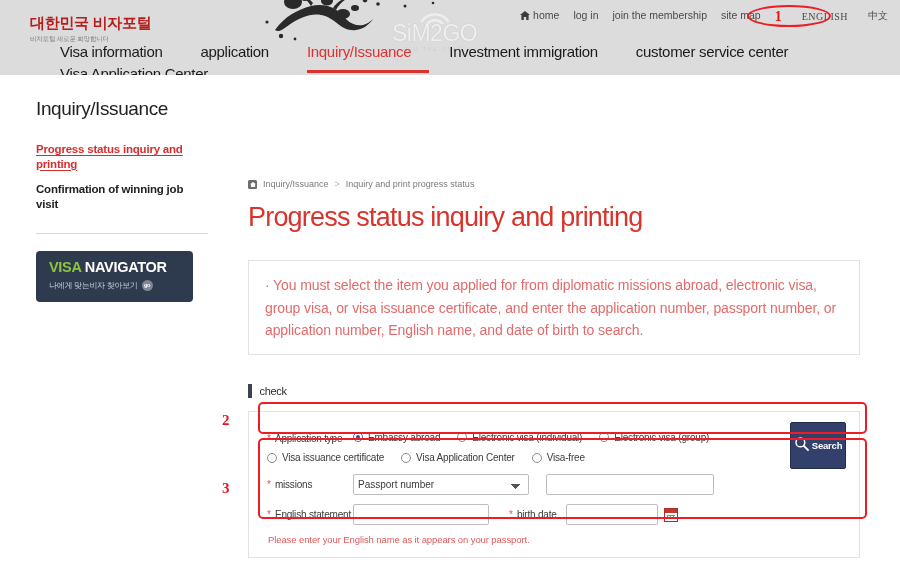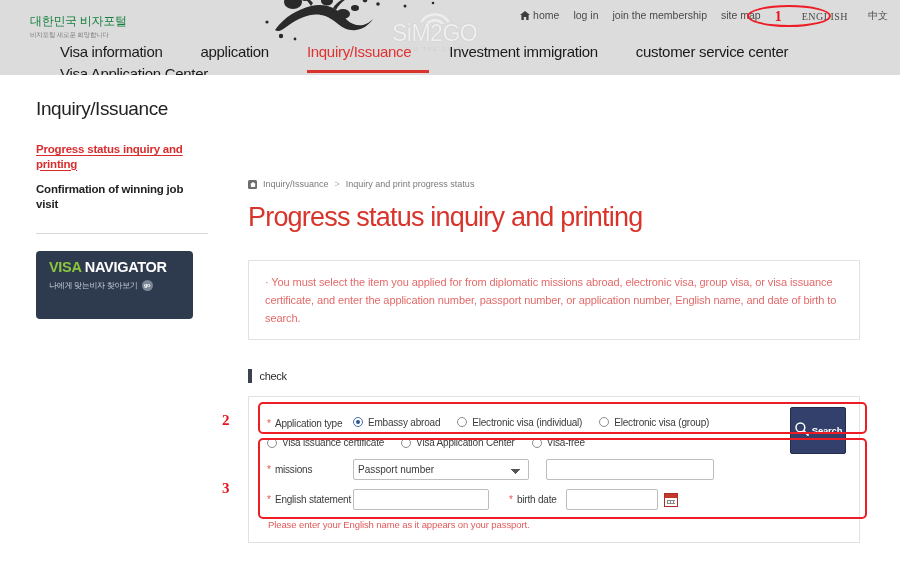--- a/index.html
+++ b/index.html
@@ -17,21 +17,21 @@
   .header {
     position:relative;
     height:75px;
     background:#dcdcdc;
     overflow:hidden;
   }
   .header-inner { position:relative; width:900px; height:75px; }
 
   .logo-block { position:absolute; left:30px; top:15px; }
   .logo-main {
-    font-size:12px; font-weight:normal; color:#15803d; letter-spacing:-0.3px;
+    font-size:15px; font-weight:bold; color:#b91c1c; letter-spacing:-0.3px;
     line-height:1.1;
   }
   .logo-sub {
     font-size:6.5px; color:#6b6b6b; margin-top:3px; letter-spacing:-0.2px;
     opacity:.85;
   }
 
   
   .ink-art { position:absolute; left:215px; top:-8px; width:230px; height:60px; opacity:.92; }
   .ink-art svg { display:block; }
@@ -89,21 +89,21 @@
   }
   .side-link {
     font-size:11.5px; line-height:1.28; font-weight:bold; margin-bottom:11px;
     letter-spacing:-0.2px; cursor:pointer;
   }
   .side-link.active { color:#d92d2d; text-decoration:underline; text-underline-offset:2px; }
   .side-link.plain { color:#222; }
   .side-divider { border-top:1px solid #d8d8d8; margin:21px 0 17px 0; }
 
   .navigator {
-    width:157px; height:68px; background:#2e3a4d; border-radius:4px;
+    width:157px; height:51px; background:#2e3a4d; border-radius:4px;
     padding:9px 0 0 13px; cursor:pointer;
   }
   .nav-logo { font-size:14.5px; font-weight:bold; letter-spacing:-0.3px; line-height:1; }
   .nav-logo .v { color:#8cc63e; }
   .nav-logo .n { color:#ffffff; }
   .nav-kr { font-size:8px; color:#c9d2de; margin-top:6px; letter-spacing:-0.3px; }
   .go-badge {
     display:inline-block; width:11px; height:11px; border-radius:50%;
     background:#7d8796; color:#fff; font-size:5.5px; font-weight:bold;
     text-align:center; line-height:11px; margin-left:4px; vertical-align:1px;
@@ -126,21 +126,21 @@
     font-size:27px; color:#d9342b; letter-spacing:-0.8px; margin-top:13px;
     font-weight:normal;
   }
 
   .notice-box {
     margin-top:27px; width:612px; min-height:58px;
     border:1px solid #e2e2e2; background:#fff;
     padding:13px 16px 12px 16px;
   }
   .notice-text {
-    font-size:11px; line-height:1.62; color:#e36a6a; letter-spacing:-0.1px;
+    font-size:14px; line-height:1.62; color:#e36a6a; letter-spacing:-0.1px;
   }
   .notice-text .bullet { color:#e36a6a; }
 
   .sect-head {
     display:flex; align-items:center; gap:8px; margin-top:29px;
   }
   .sect-bar { width:3.5px; height:14px; background:#3d4250; }
   .sect-title { font-size:11px; color:#2b2b2b; letter-spacing:-0.3px; }
 
   .form-box {

